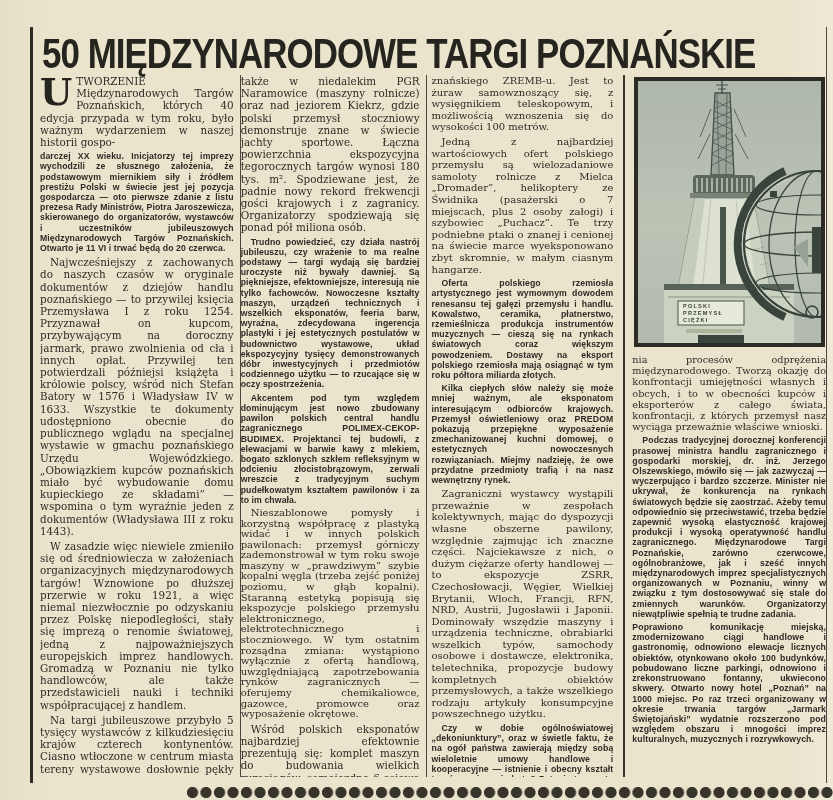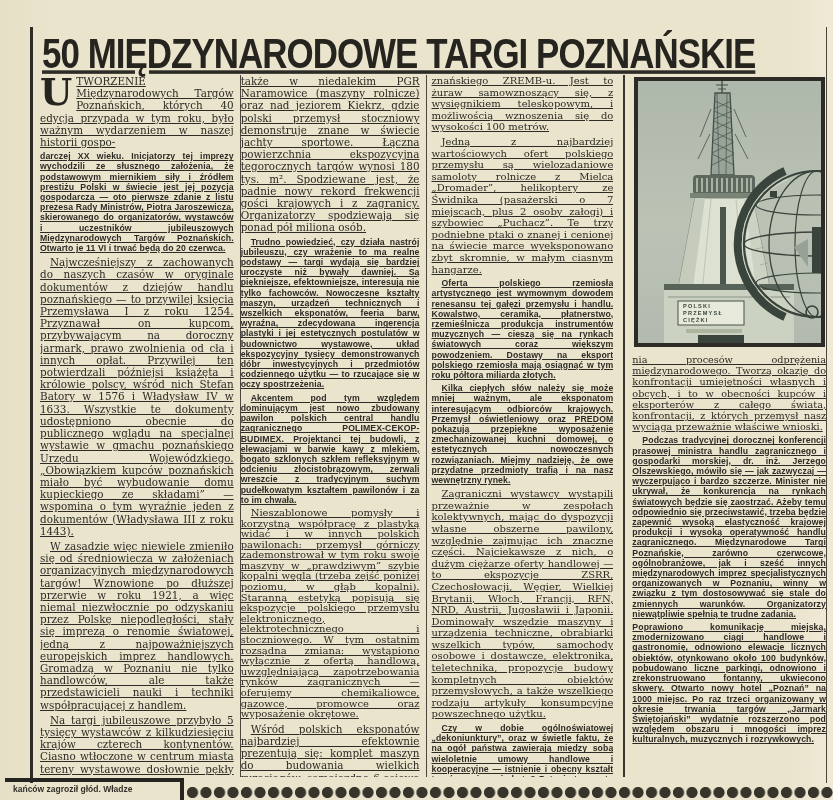--- a/index.html
+++ b/index.html
@@ -21,21 +21,21 @@
   .kicker-text{
     font-family:"Liberation Sans","DejaVu Sans",sans-serif;
     font-weight:bold;font-size:17.5px;letter-spacing:.5px;
     color:#b93527;white-space:nowrap;margin-left:4px;
   }
   
   .framed{
     position:absolute;top:27px;left:30px;width:797px;bottom:17px;
     border-left:3px solid #2d2b25;
     border-right:1px solid #4a463c;
-    padding-left:7px;box-sizing:border-box;text-decoration:underline;
+    padding-left:7px;box-sizing:border-box;
   }
   .headline{
     font-family:"Liberation Sans","DejaVu Sans",sans-serif;
     font-weight:bold;font-size:36px;letter-spacing:-1px;
     color:#26241e;white-space:nowrap;
     transform:scaleY(1.18) scaleX(.97);transform-origin:left top;
     margin:2px 0 0 2px;height:46px;
   }
   .cols{display:flex;height:702px;overflow:hidden;}
   .col{box-sizing:border-box;overflow:hidden;text-align:justify;}
@@ -190,19 +190,16 @@
 
         <p class="para p-normal noindent">nia procesów odprężenia międzynarodowego. Tworzą okazję do konfrontacji umiejętności własnych i obcych, i to w obecności kupców i eksporterów z całego świata, konfrontacji, z których przemysł nasz wyciąga przeważnie właściwe wnioski.</p>
         <p class="para p-smallbold">Podczas tradycyjnej dorocznej konferencji prasowej ministra handlu zagranicznego i gospodarki morskiej, dr. inż. Jerzego Olszewskiego, mówiło się — jak zazwyczaj — wyczerpująco i bardzo szczerze. Minister nie ukrywał, że konkurencja na rynkach światowych będzie się zaostrzać. Ażeby temu odpowiednio się przeciwstawić, trzeba będzie zapewnić wysoką elastyczność krajowej produkcji i wysoką operatywność handlu zagranicznego. Międzynarodowe Targi Poznańskie, zarówno czerwcowe, ogólnobranżowe, jak i sześć innych międzynarodowych imprez specjalistycznych organizowanych w Poznaniu, winny w związku z tym dostosowywać się stale do zmiennych warunków. Organizatorzy niewątpliwie spełnią te trudne zadania.</p>
         <p class="para p-smallbold noindent"><span>Poprawiono komunikację miejską, zmodernizowano ciągi handlowe i gastronomię, odnowiono elewacje licznych obiektów, otynkowano około 100 budynków, pobudowano liczne parkingi, odnowiono i zrekonstruowano fontanny, ukwiecono skwery. Otwarto nowy hotel „Poznań” na 1000 miejsc. Po raz trzeci organizowany w okresie trwania targów „Jarmark Świętojański” wydatnie rozszerzono pod względem obszaru i mnogości imprez kulturalnych, muzycznych i rozrywkowych.</span></p>
 
       </div>
 
     </div>
   </div>
 
-  <div class="next-article">
-    <span>kańców zagroził głód. Władze</span>
-  </div>
 
   <div class="scallops"></div>
 
 </div>
 
 </body></html>

